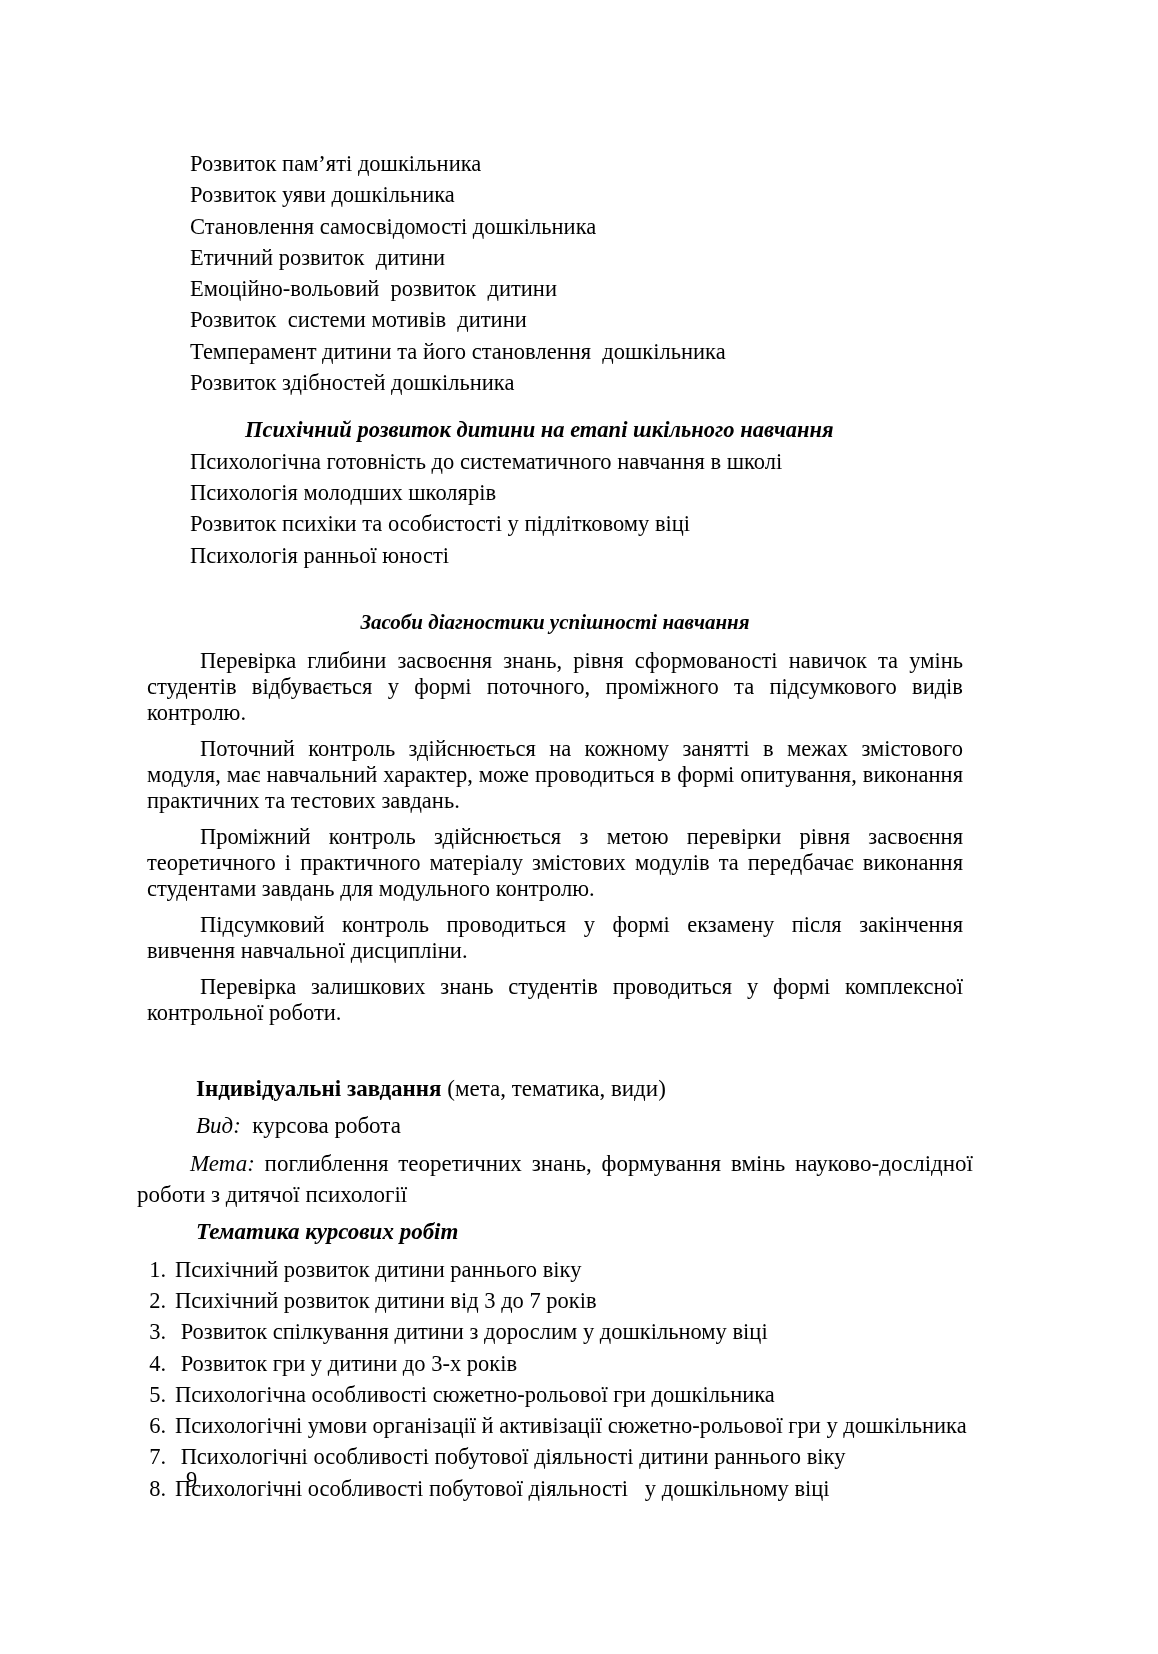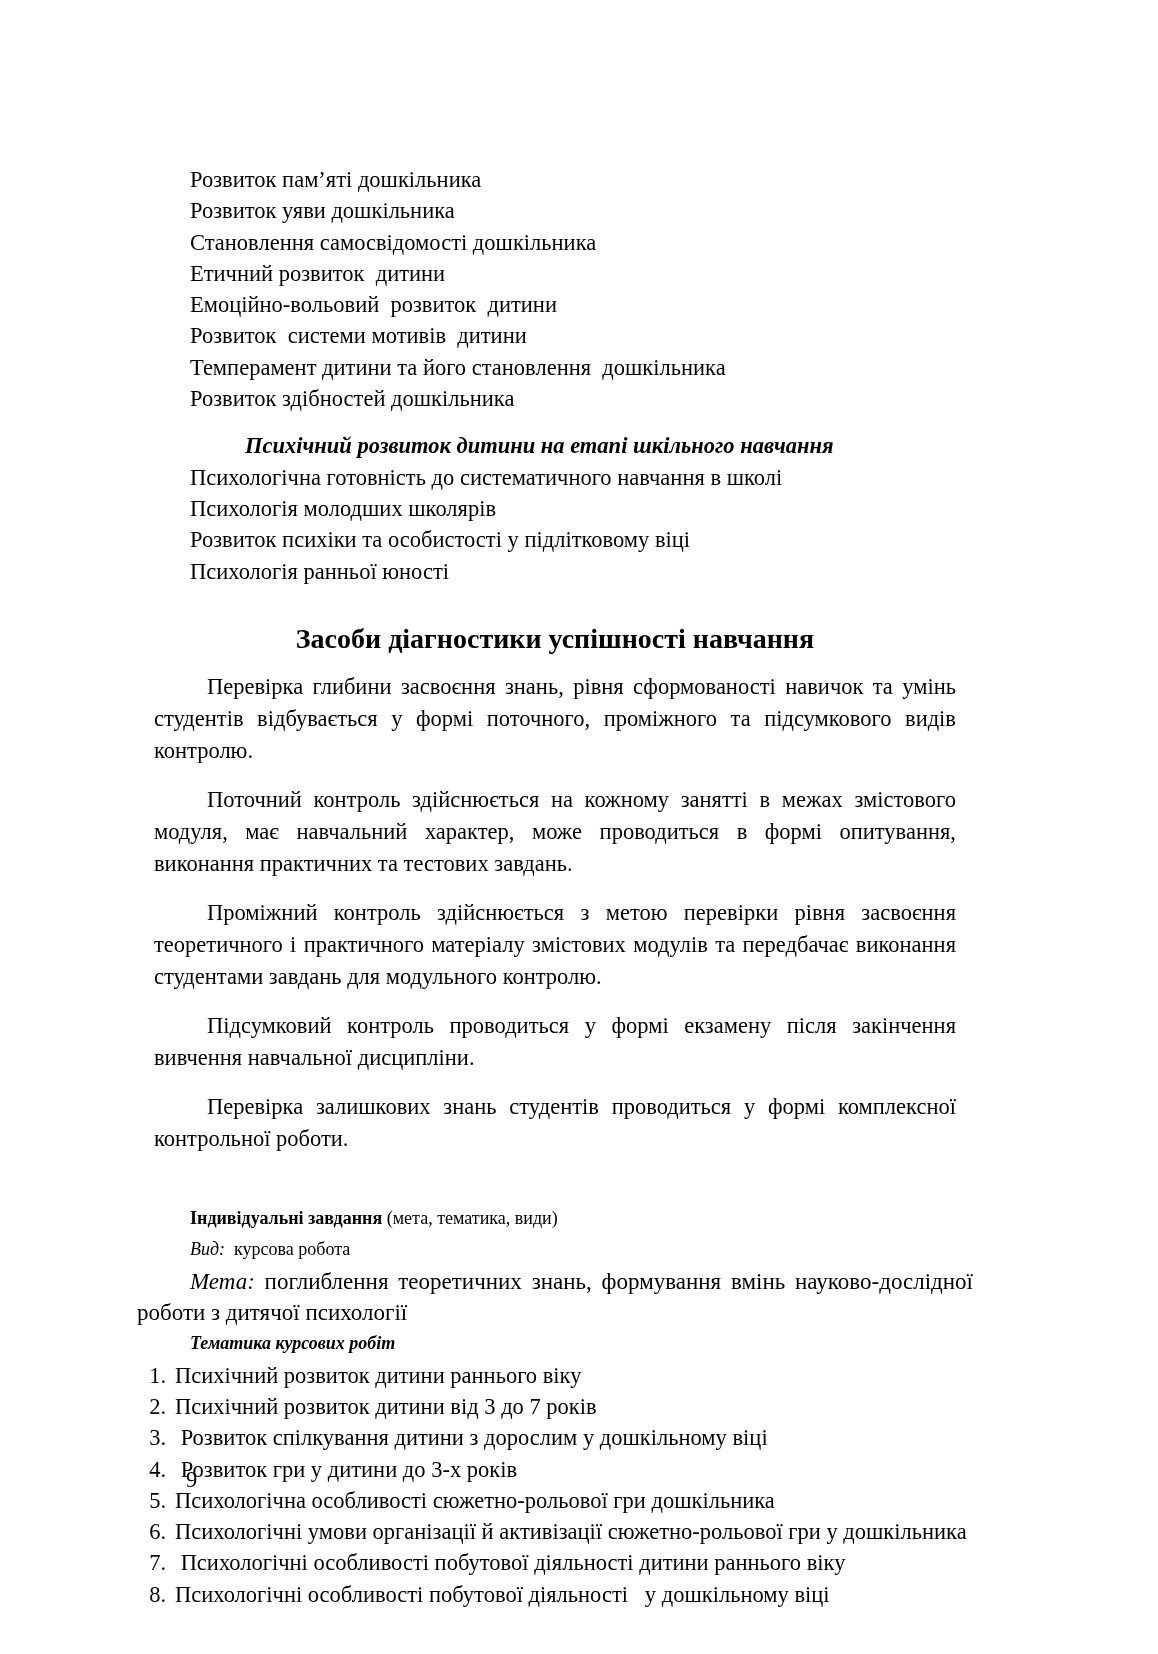--- a/index.html
+++ b/index.html
@@ -14,21 +14,21 @@
   .page {
     position: relative;
     width: 1158px;
     height: 1654px;
     background: #ffffff;
     overflow: hidden;
   }
   .content {
     position: absolute;
     left: 137px;
-    top: 164px;
+    top: 148px;
     width: 836px;
   }
 
   
   .topic-list {
     list-style: none;
     margin: 0;
     padding: 0;
   }
   .topic-list li {
@@ -45,44 +45,45 @@
     font-size: 22.5px;
     line-height: 31.3px;
     margin: 16px 0 0 53px;
     text-indent: 55px;
     white-space: pre-wrap;
   }
 
   
   .heading-center {
     font-weight: bold;
-    font-size: 28px;
+    font-style: italic;
+    font-size: 21px;
     line-height: 31.3px;
     text-align: center;
     margin: 36px 0 0 0;
   }
 
   
   .para {
     font-size: 22.5px;
-    line-height: 32px;
+    line-height: 26px;
     text-align: justify;
     text-justify: inter-word;
     text-indent: 53px;
-    margin: 17px;
+    margin: 10px;
     hyphens: none;
   }
 
   
   .block-gap { height: 31px; }
 
   .line-indent {
-    font-size: 18px;
-    line-height: 31.3px;
-    margin: 0;
+    font-size: 23px;
+    line-height: 31.3px;
+    margin: 6px;
     text-indent: 53px;
     white-space: pre-wrap;
   }
   .line-indent-just {
     font-size: 23px;
     line-height: 31.3px;
     margin: 0;
     text-indent: 53px;
     text-align: justify;
     text-justify: inter-word;

